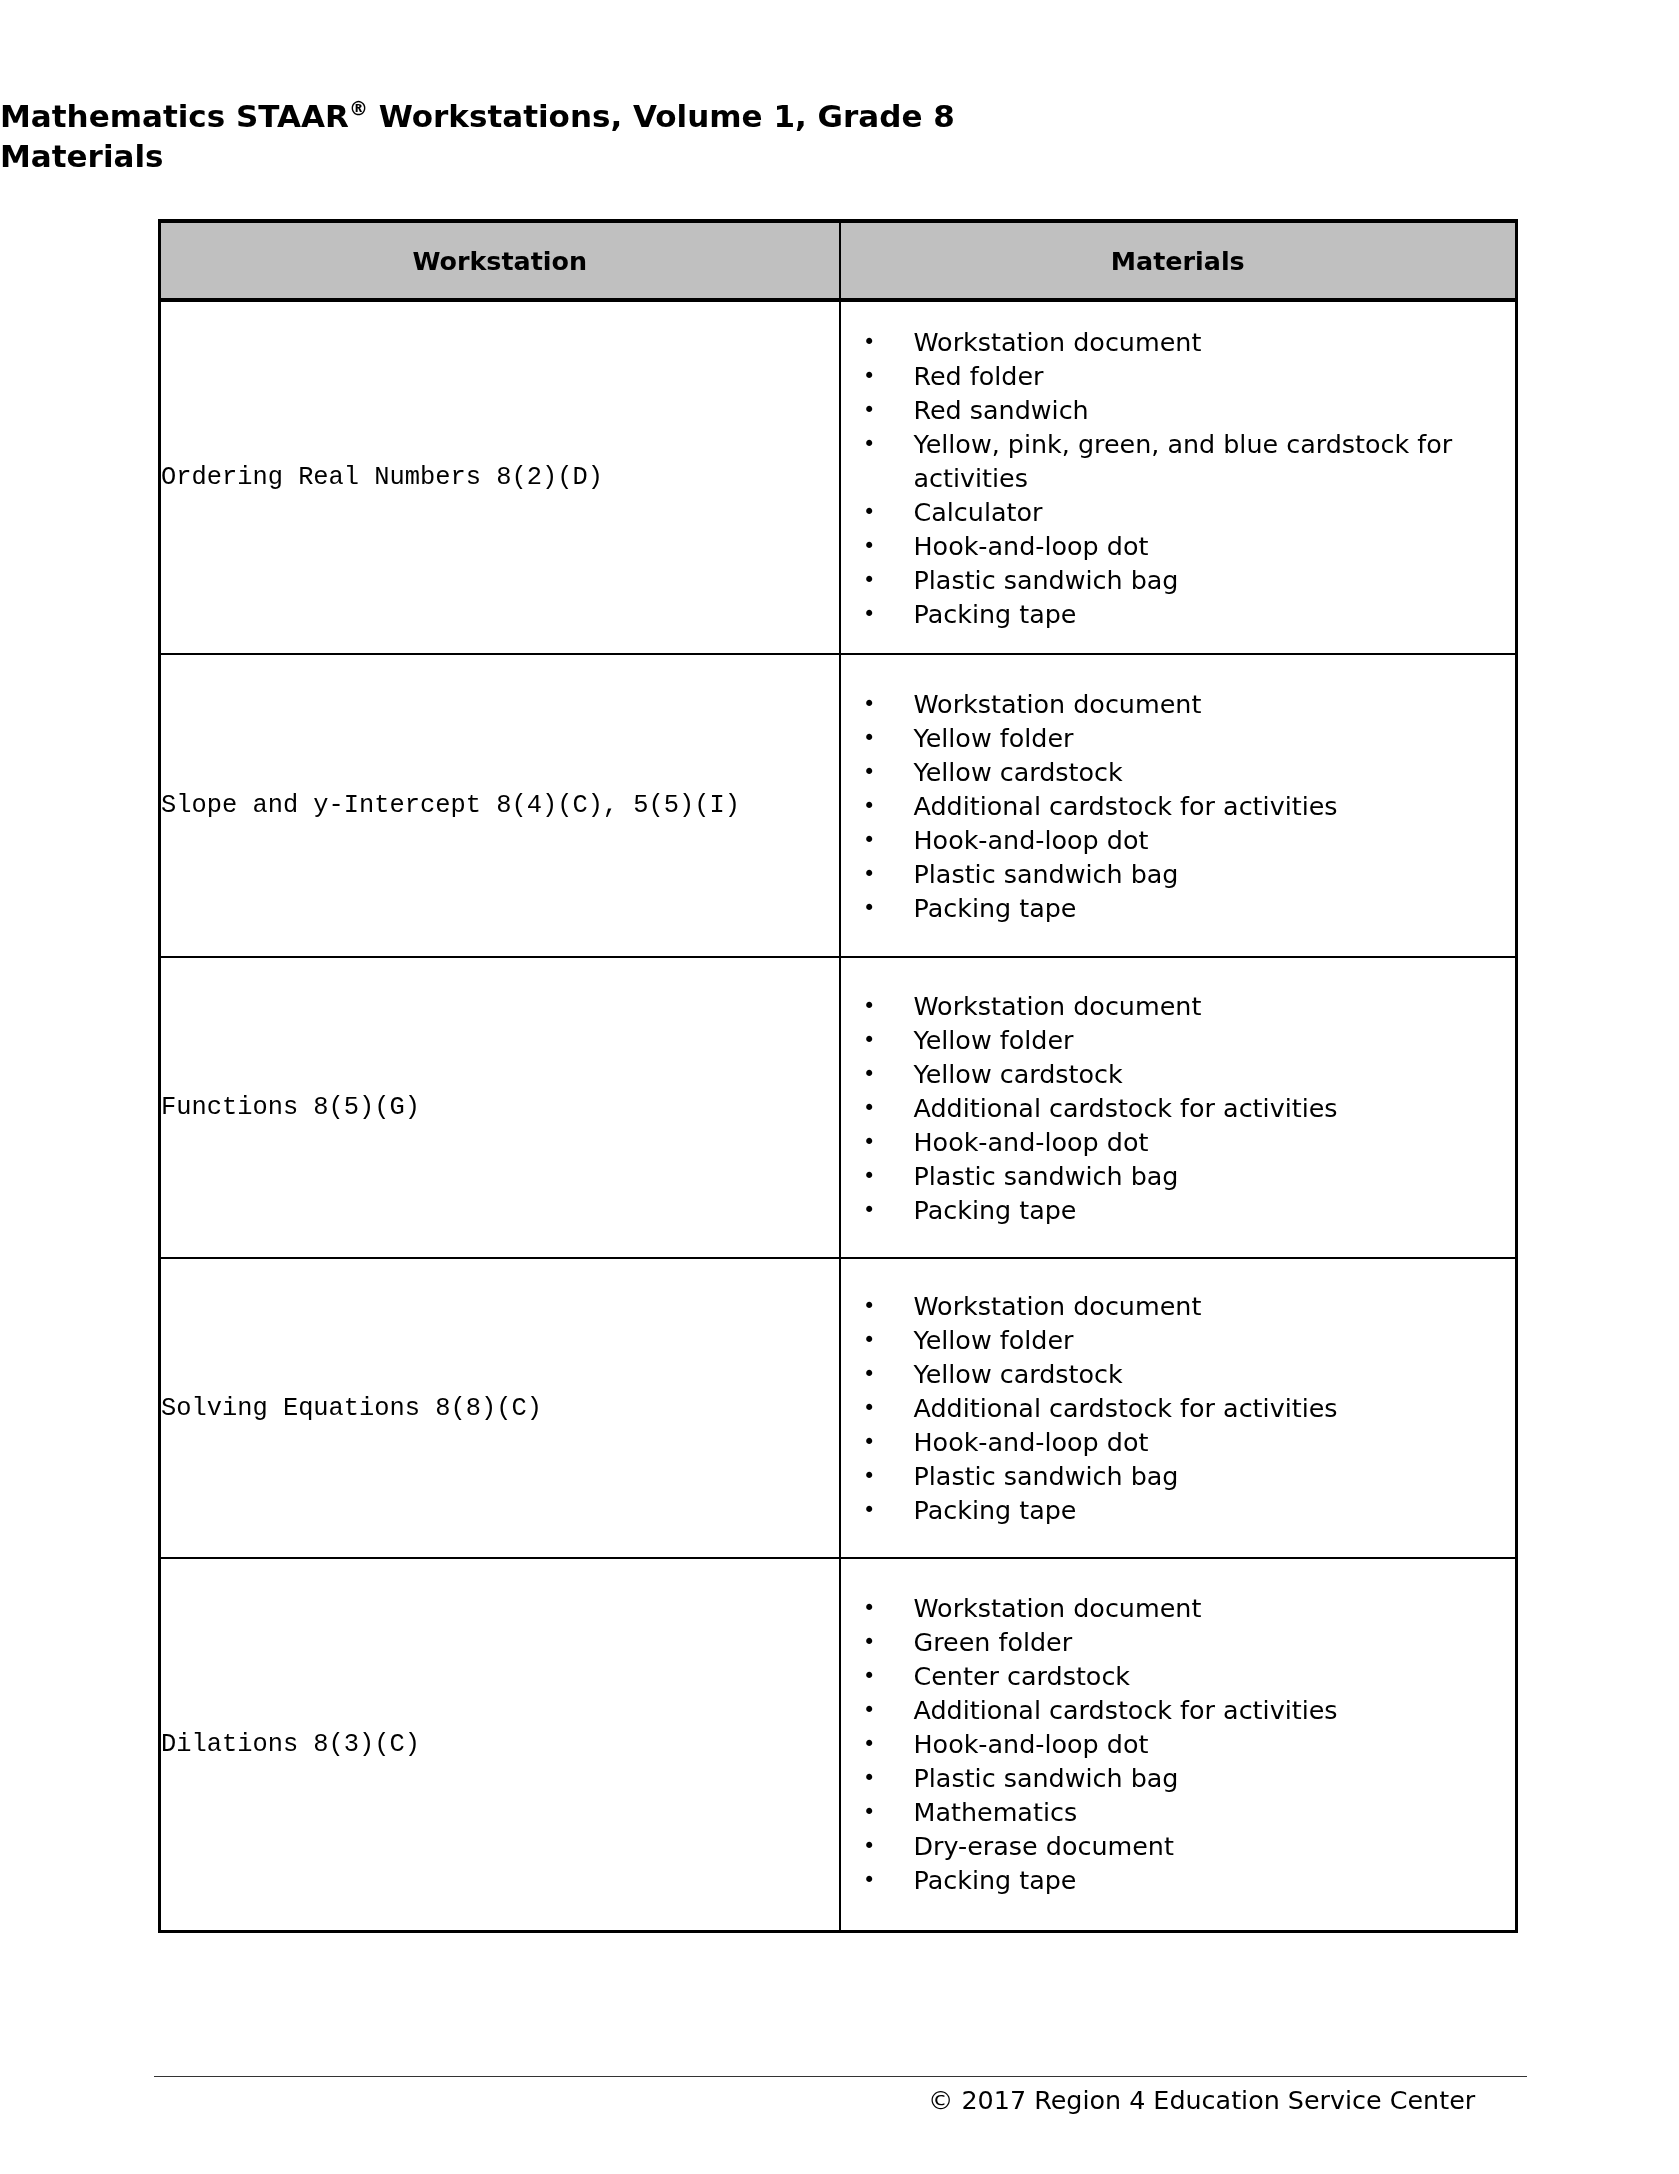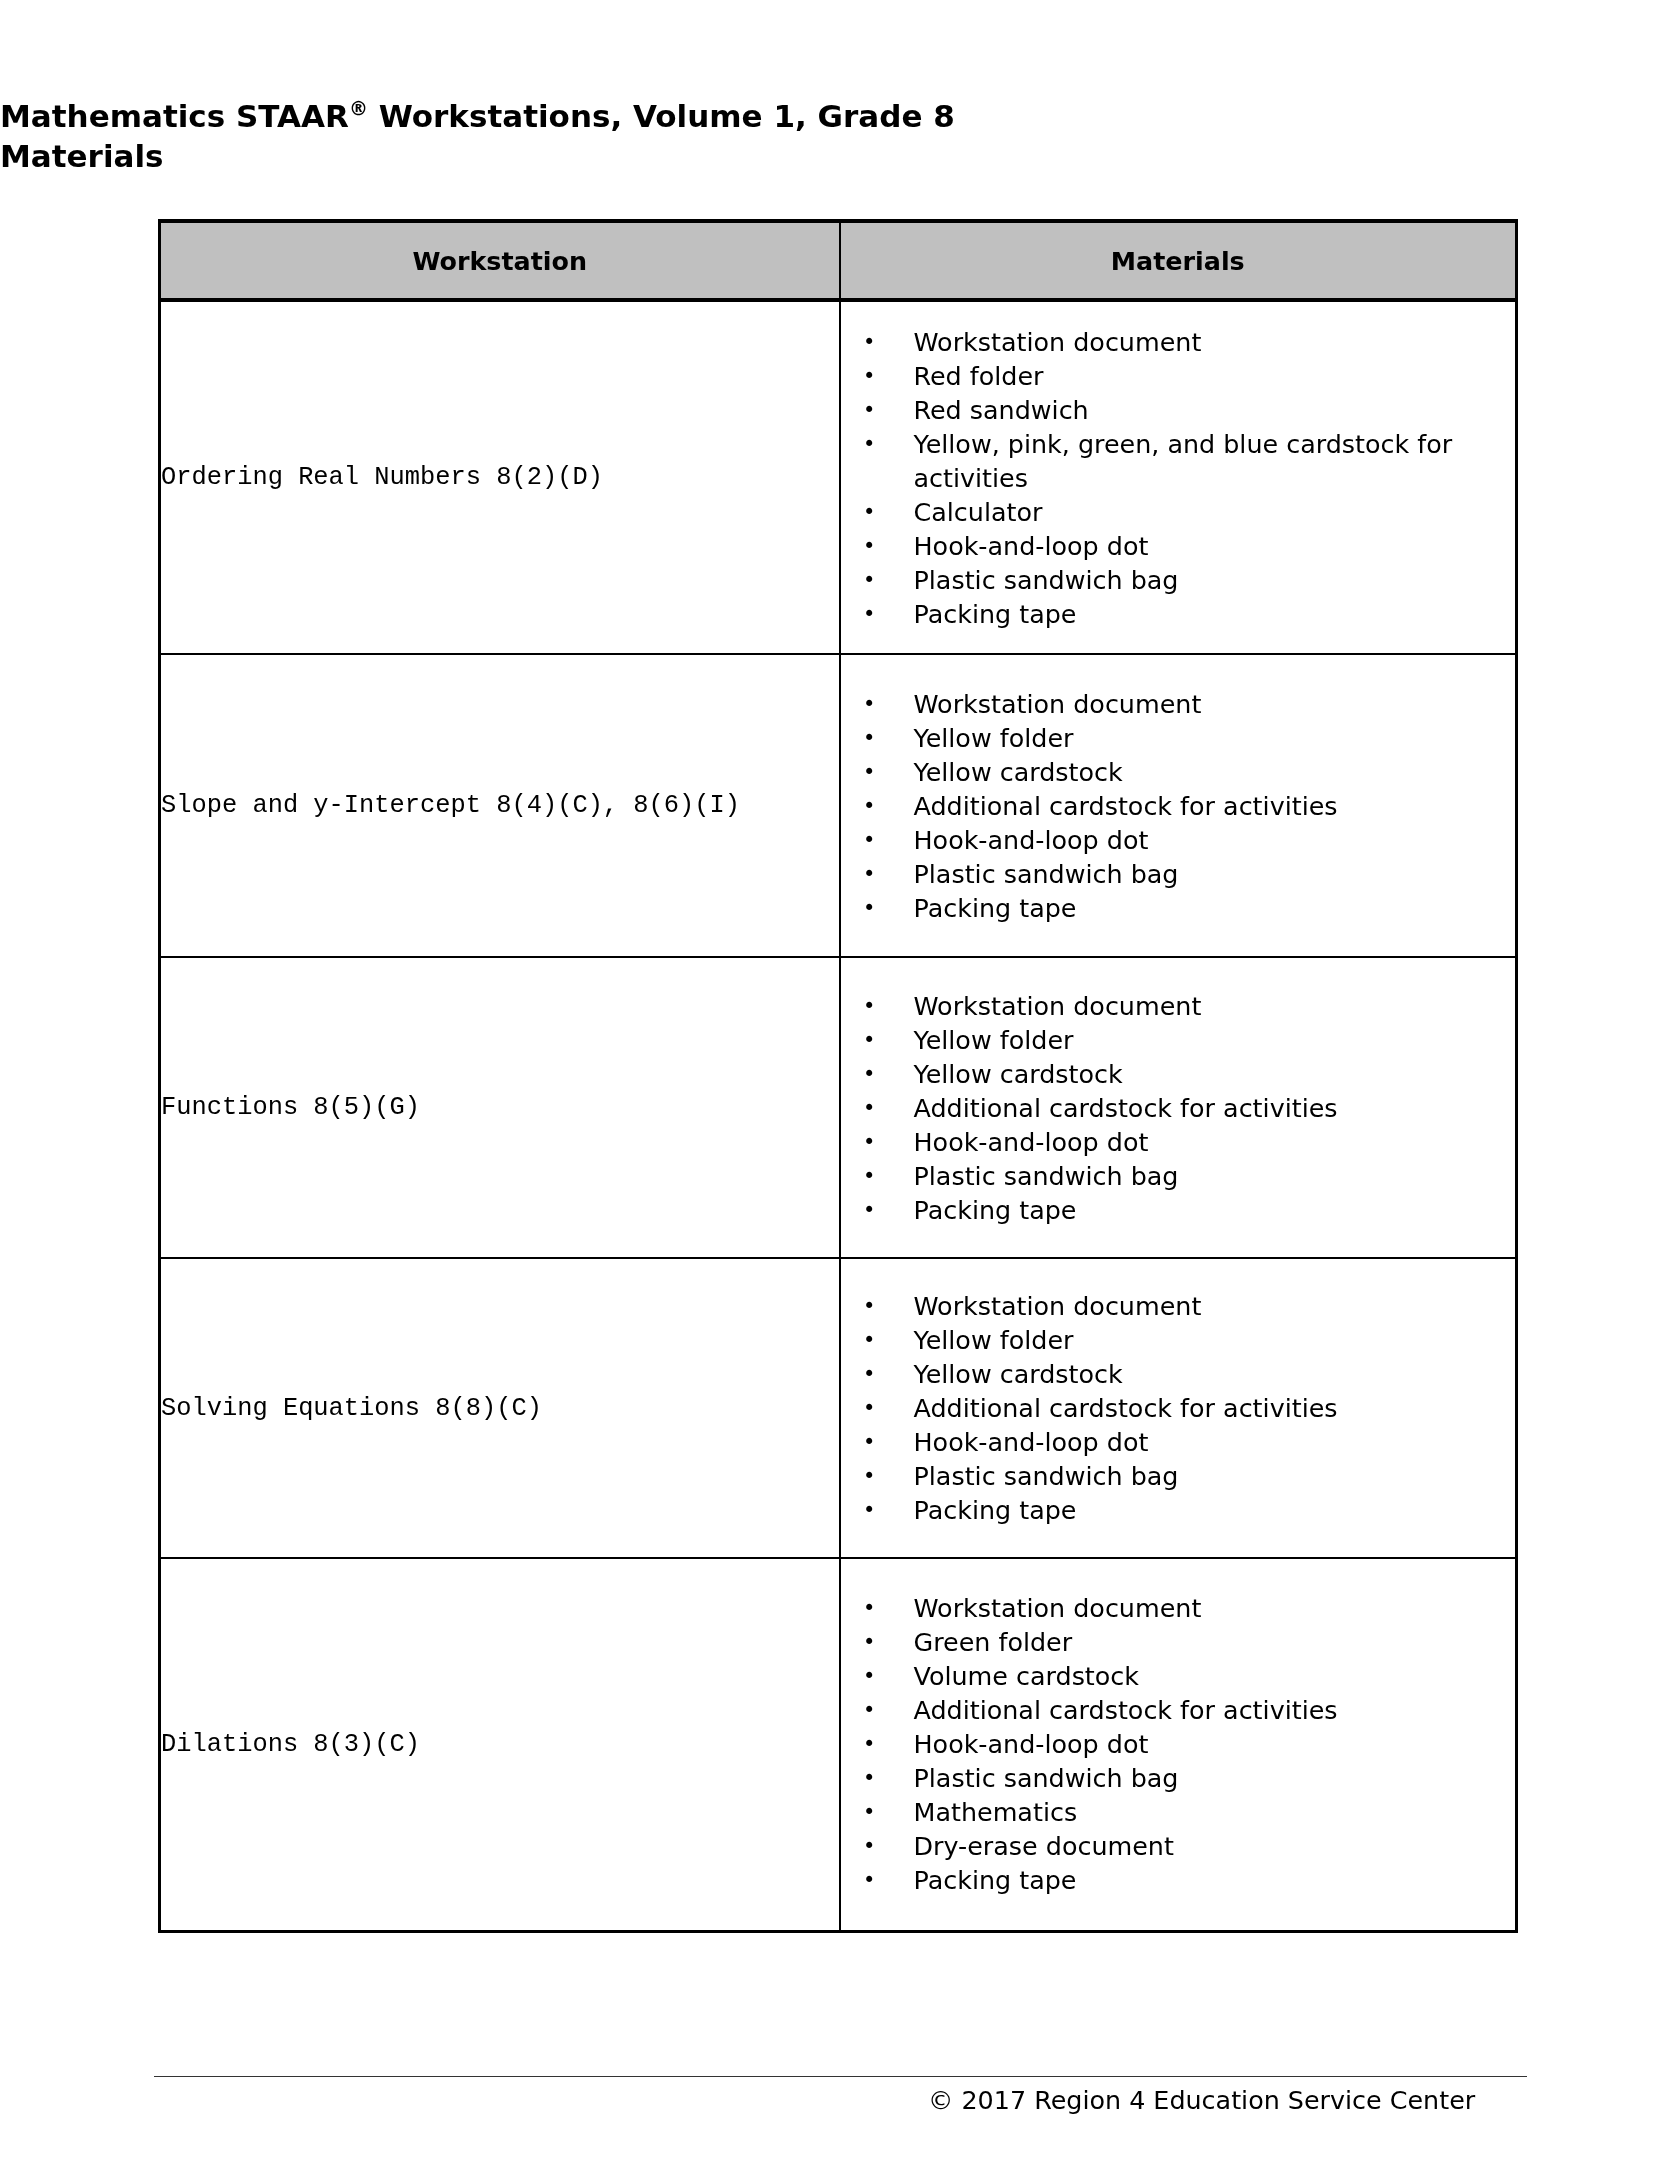--- a/index.html
+++ b/index.html
@@ -53,21 +53,21 @@
             <li><span class="bullet">•</span><span>Red sandwich</span></li>
             <li><span class="bullet">•</span><span>Yellow, pink, green, and blue cardstock for activities</span></li>
             <li><span class="bullet">•</span><span>Calculator</span></li>
             <li><span class="bullet">•</span><span>Hook-and-loop dot</span></li>
             <li><span class="bullet">•</span><span>Plastic sandwich bag</span></li>
             <li><span class="bullet">•</span><span>Packing tape</span></li>
           </ul>
         </td>
       </tr>
       <tr style="height: 303px;">
-        <td class="ws">Slope and y-Intercept 8(4)(C), 8(6)(I)</td>
+        <td class="ws">Slope and y-Intercept 8(4)(C), 5(5)(I)</td>
         <td class="mats">
           <ul class="items">
             <li><span class="bullet">•</span><span>Workstation document</span></li>
             <li><span class="bullet">•</span><span>Yellow folder</span></li>
             <li><span class="bullet">•</span><span>Yellow cardstock</span></li>
             <li><span class="bullet">•</span><span>Additional cardstock for activities</span></li>
             <li><span class="bullet">•</span><span>Hook-and-loop dot</span></li>
             <li><span class="bullet">•</span><span>Plastic sandwich bag</span></li>
             <li><span class="bullet">•</span><span>Packing tape</span></li>
           </ul>
@@ -100,21 +100,21 @@
             <li><span class="bullet">•</span><span>Packing tape</span></li>
           </ul>
         </td>
       </tr>
       <tr style="height: 373px;">
         <td class="ws">Dilations 8(3)(C)</td>
         <td class="mats">
           <ul class="items">
             <li><span class="bullet">•</span><span>Workstation document</span></li>
             <li><span class="bullet">•</span><span>Green folder</span></li>
-            <li><span class="bullet">•</span><span>Volume cardstock</span></li>
+            <li><span class="bullet">•</span><span>Center cardstock</span></li>
             <li><span class="bullet">•</span><span>Additional cardstock for activities</span></li>
             <li><span class="bullet">•</span><span>Hook-and-loop dot</span></li>
             <li><span class="bullet">•</span><span>Plastic sandwich bag</span></li>
             <li><span class="bullet">•</span><span>Mathematics</span></li>
             <li><span class="bullet">•</span><span>Dry-erase document</span></li>
             <li><span class="bullet">•</span><span>Packing tape</span></li>
           </ul>
         </td>
       </tr>
     </tbody>

